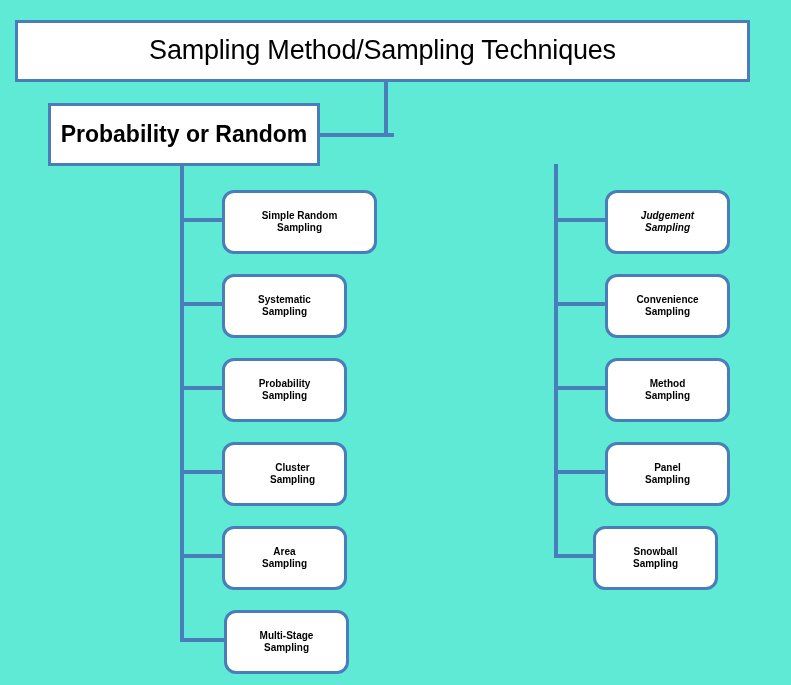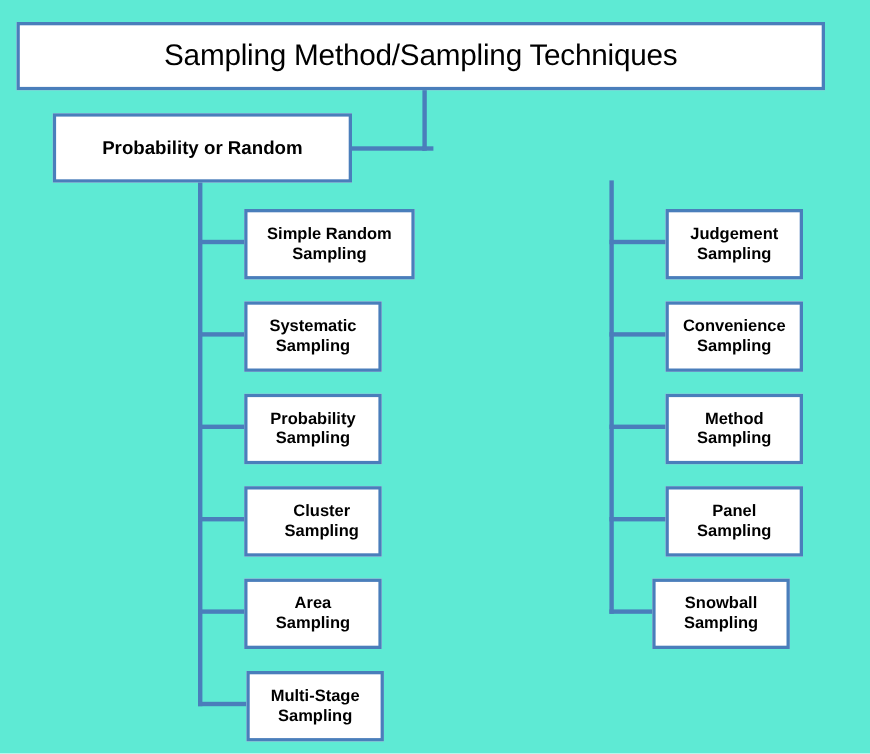--- a/index.html
+++ b/index.html
@@ -28,29 +28,30 @@
     text-align: center;
     color: #000000;
   }
   .node-title {
     font-size: 27px;
     font-weight: 400;
     letter-spacing: -0.2px;
     line-height: 1.15;
   }
   .node-branch {
-    font-size: 17px;
+    font-size: 23px;
     font-weight: bold;
     line-height: 1.15;
   }
   .node-leaf {
-    font-size: 15px;
+    font-size: 10px;
     font-weight: bold;
     line-height: 1.22;
     padding: 0 4px;
+    border-radius: 12px;
   }
   .conn {
     position: absolute;
     background: #4a7ebb;
   }
   .conn-v { width: 4px; }
   .conn-h { height: 4px; }
 </style>
 </head>
 <body>
@@ -122,21 +123,21 @@
 
 
   <div class="conn conn-v" style="left:554px; top:164px; height:394px;"></div>
 
   <div class="conn conn-h" style="left:554px; top:218px; width:53px;"></div>
   <div class="conn conn-h" style="left:554px; top:302px; width:53px;"></div>
   <div class="conn conn-h" style="left:554px; top:386px; width:53px;"></div>
   <div class="conn conn-h" style="left:554px; top:470px; width:53px;"></div>
   <div class="conn conn-h" style="left:554px; top:554px; width:53px;"></div>
 
-  <div class="node node-leaf" style="left:605px; top:190px; width:125px; height:64px;">
+  <div class="node node-leaf" style="left:605px; top:190px; width:125px; height:64px;font-style:italic;">
     <span>
       <span>Judgement</span><br>
       <span>Sampling</span>
     </span>
   </div>
 
   <div class="node node-leaf" style="left:605px; top:274px; width:125px; height:64px;">
     <span>
       <span>Convenience</span><br>
       <span>Sampling</span>

